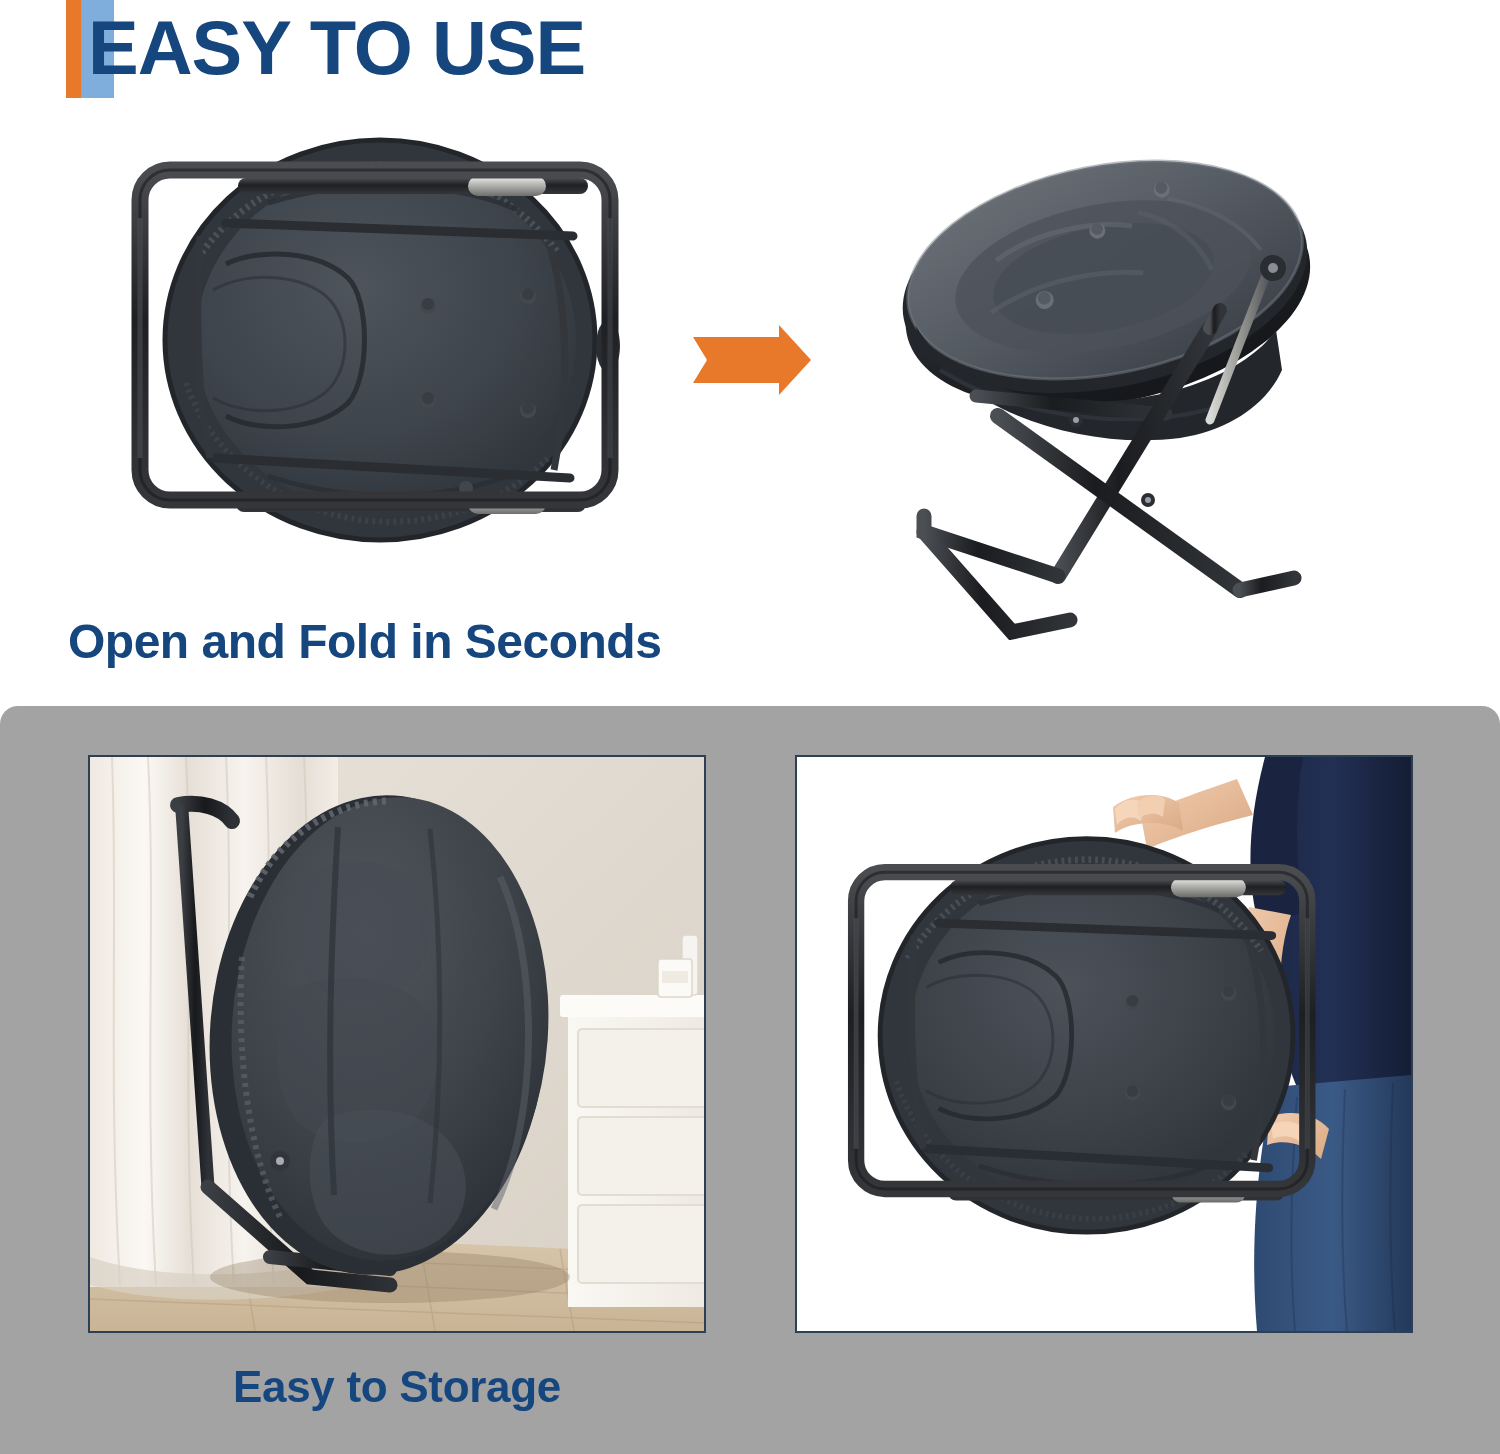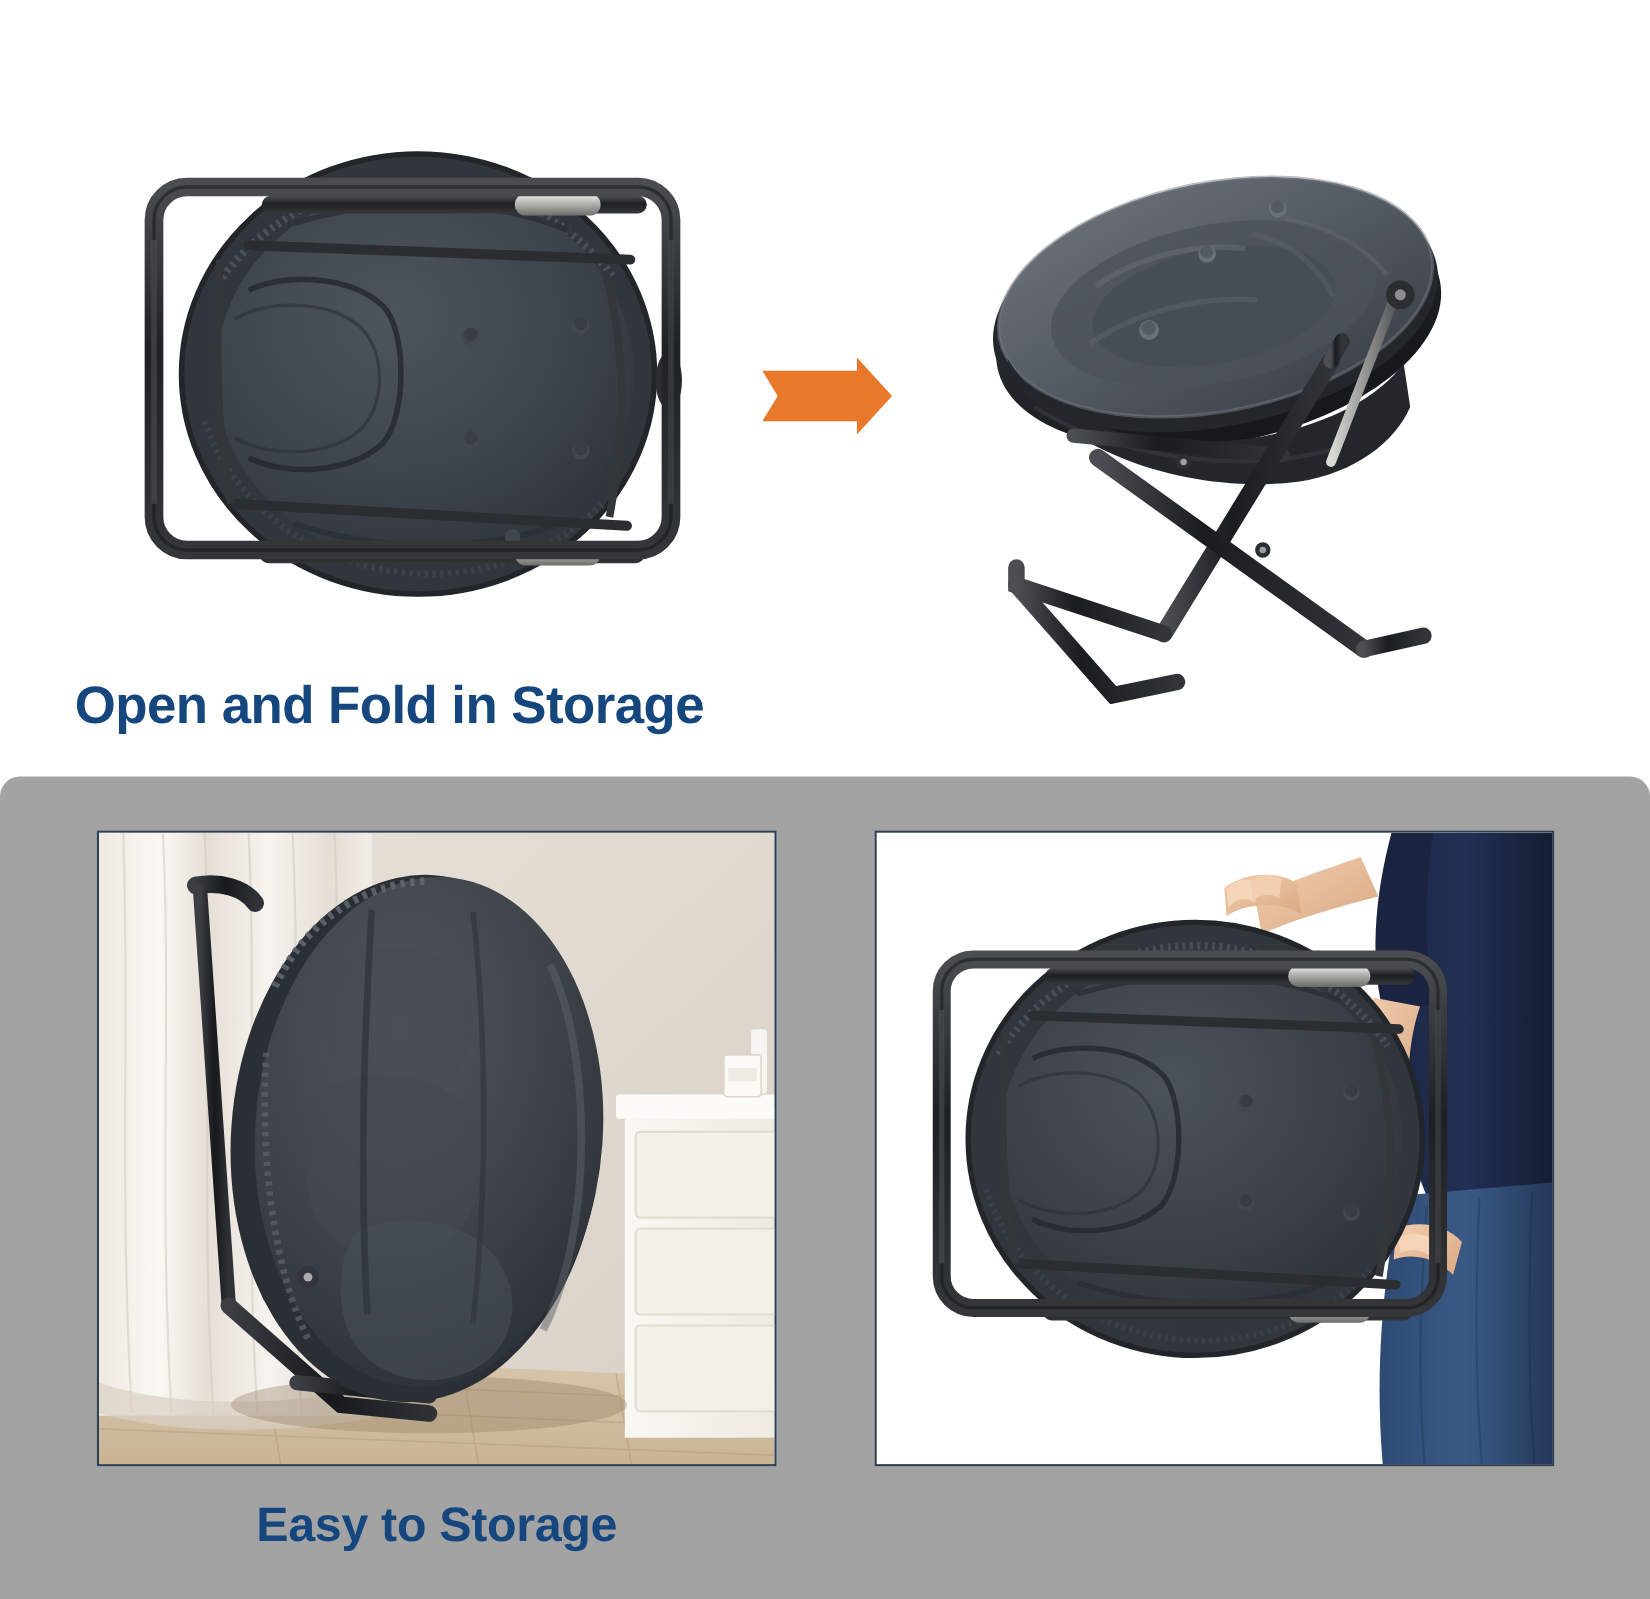--- a/index.html
+++ b/index.html
@@ -142,20 +142,25 @@
 
   svg { display: block; }
 </style>
 </head>
 <body>
 
 <div id="page">
 
   <div class="top-section">
 
+    <div class="header">
+      <div class="accent-bar-orange"></div>
+      <div class="accent-bar-blue"></div>
+      <div class="header-title">EASY TO USE</div>
+    </div>
 
     <div class="product-row">
 
       <div class="prod-folded">
         <svg width="530" height="430" viewBox="0 0 530 430">
           <defs>
             <radialGradient id="cushG" cx="42%" cy="35%" r="78%">
               <stop offset="0%" stop-color="#4E545C"></stop>
               <stop offset="55%" stop-color="#3E444B"></stop>
               <stop offset="100%" stop-color="#2B3037"></stop>
@@ -291,21 +296,21 @@
           <circle cx="268" cy="380" r="3" fill="#9BA0A6"></circle>
 
           <path d="M 178 456 L 44 412 L 44 396" stroke="url(#legG)" stroke-width="15" stroke-linecap="round" fill="none"></path>
           <path d="M 44 412 L 132 512 L 190 500" stroke="url(#legG)" stroke-width="15" stroke-linecap="round" fill="none"></path>
           <path d="M 360 470 L 414 458" stroke="url(#legG)" stroke-width="15" stroke-linecap="round" fill="none"></path>
           <path d="M 330 208 L 340 190" stroke="url(#legG)" stroke-width="14" stroke-linecap="round" fill="none"></path>
         </svg>
       </div>
     </div>
 
-    <div class="subtitle">Open and Fold in Storage</div>
+    <div class="subtitle">Open and Fold in Seconds</div>
   </div>
 
   <div class="bottom-section">
 
     <div class="photo-card left">
       <svg width="614" height="574" viewBox="0 0 614 574">
         <defs>
           <linearGradient id="curtainG" x1="0" y1="0" x2="1" y2="0">
             <stop offset="0%" stop-color="#EFE9E1"></stop>
             <stop offset="22%" stop-color="#FBF8F4"></stop>

